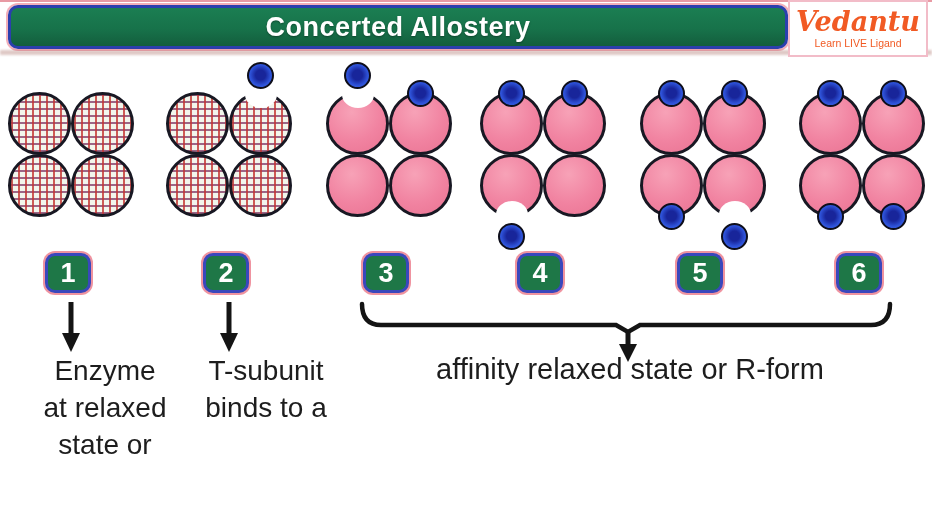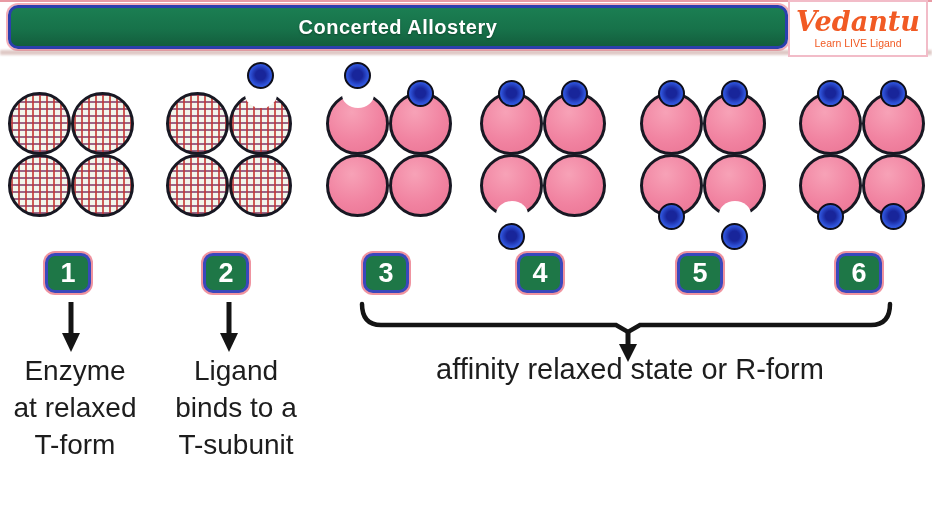--- a/index.html
+++ b/index.html
@@ -12,21 +12,21 @@
   .top-pink-line{position:absolute;left:0;top:0;width:932px;height:2px;background:#e89aa4;}
   .title-bar{
     position:absolute;left:8px;top:5px;width:780px;height:44px;
     background:linear-gradient(180deg,#1b7e52 0%, var(--title_bar_green,#17724a) 55%, #135e3d 100%);
     border:3px solid var(--title_border_blue,#2b3fae);
     border-radius:10px;box-sizing:border-box;
     box-shadow:0 0 0 2px rgba(232,110,130,0.55);
     display:flex;align-items:center;justify-content:center;
   }
   .title-bar .title{
-    color:#ffffff;font-size:20px;font-weight:bold;letter-spacing:0.5px;
+    color:#ffffff;font-size:27px;font-weight:bold;letter-spacing:0.5px;
     text-shadow:0 1px 2px rgba(0,0,0,0.35);
   }
   .header-smear{position:absolute;left:0;top:50px;width:932px;height:5px;background:rgba(140,62,52,0.28);filter:blur(1px);}
   .logo-box{
     position:absolute;left:788px;top:0;width:140px;height:57px;
     background:#ffffff;border:2px solid #f2bcc8;box-sizing:border-box;
     display:flex;flex-direction:column;align-items:center;justify-content:center;z-index:5;
   }
   .logo-brand{
     font-family:"DejaVu Serif",serif;font-style:italic;font-weight:bold;
@@ -61,21 +61,21 @@
     border:3px solid var(--badge_border_blue,#3948bc);border-radius:10px;
     box-shadow:0 0 0 2px var(--outer_pink,#ef93a0);
     color:#ffffff;font-size:27px;font-weight:bold;
     display:flex;align-items:center;justify-content:center;z-index:4;
   }
   .flow-arrow{position:absolute;top:301px;width:22px;height:54px;z-index:4;}
   .brace-svg{position:absolute;left:353px;top:299px;width:545px;height:66px;z-index:4;}
   
   .stage-label{
     position:absolute;top:352px;text-align:center;
-    color:var(--text_dark,#1d1d1d);font-size:28px;line-height:37px;
+    color:var(--text_dark,#1d1d1d);font-size:28px;line-height:37px;padding-left:30px;
   }
   #label-stage1{left:0;width:150px;}
   #label-stage2{left:157px;width:158px;}
   .main-caption{
     position:absolute;left:335px;top:350px;width:590px;text-align:center;
     color:var(--text_dark,#1d1d1d);font-size:29px;line-height:38px;
   }
 </style>
 </head>
 <body>
@@ -158,26 +158,25 @@
 
 <svg class="brace-svg" viewBox="0 0 545 66">
   <path d="M 9 5 Q 9 26 28 26 L 263 26 L 275 33 L 287 26 L 518 26 Q 537 26 537 5" fill="none" stroke="#141414" stroke-width="4.5" stroke-linecap="round"></path>
   <line x1="275" y1="33" x2="275" y2="48" stroke="#141414" stroke-width="5"></line>
   <polygon points="275,63 266,45 284,45" fill="#141414"></polygon>
 </svg>
 
 <div class="stage-label" id="label-stage1">
   <div>Enzyme</div>
   <div>at relaxed</div>
-  <div>T-form</div>
+  <div>state or</div>
 </div>
 <div class="stage-label" id="label-stage2">
-  <div>Ligand</div>
+  <div>T-subunit</div>
   <div>binds to a</div>
-  <div>T-subunit</div>
 </div>
 <div class="main-caption">
   <div>affinity relaxed state or R-form</div>
 </div>
 
 <div class="badge" style="left: 45px;">1</div>
 <div class="badge" style="left: 203px;">2</div>
 <div class="badge" style="left: 363px;">3</div>
 <div class="badge" style="left: 517px;">4</div>
 <div class="badge" style="left: 677px;">5</div>

